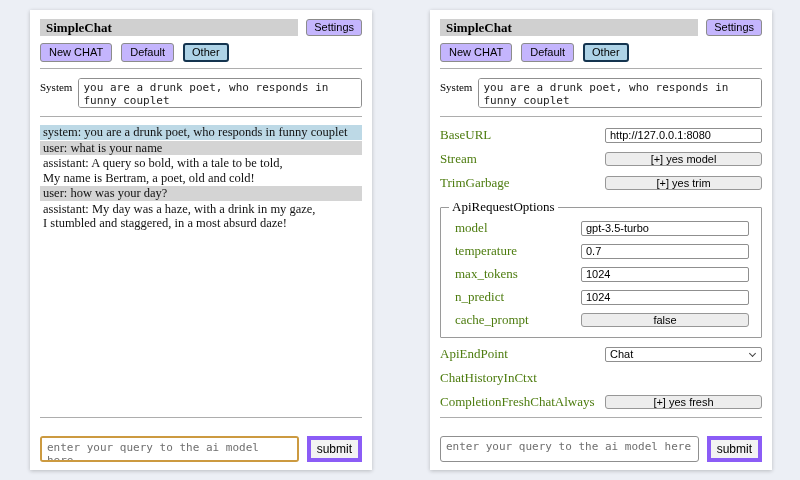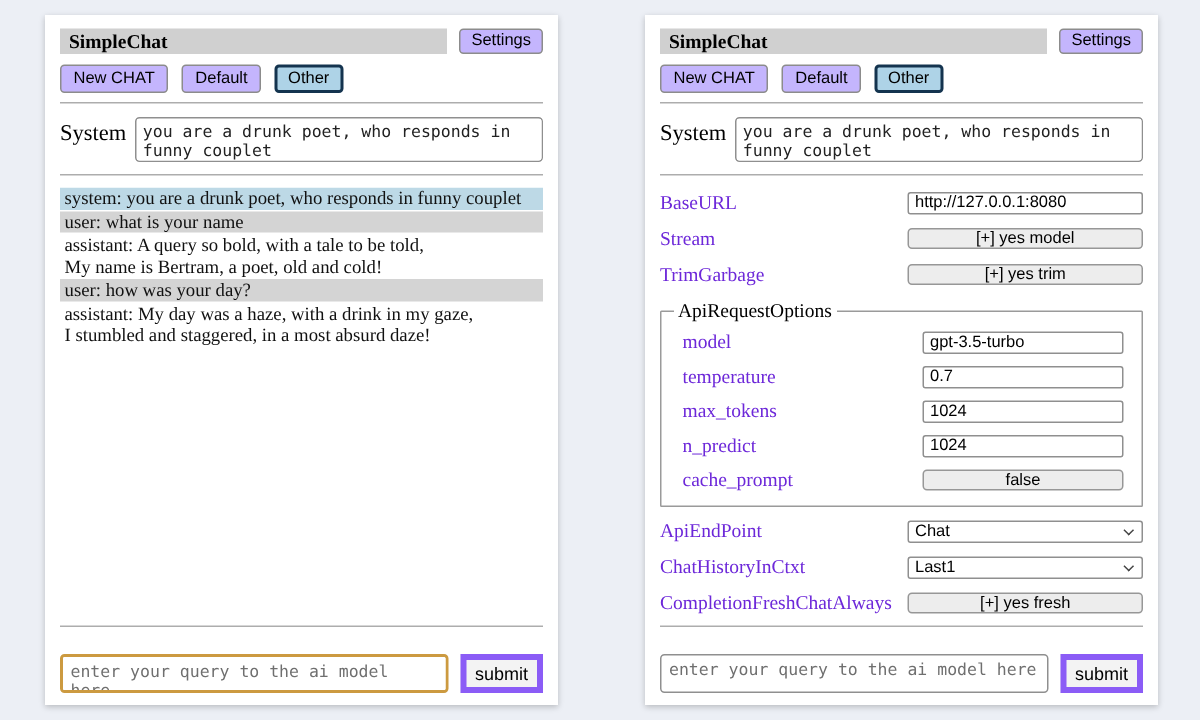--- a/index.html
+++ b/index.html
@@ -34,21 +34,21 @@
   .toolbar { display:flex; gap:9px; margin-top:7px; }
   .toolbar .btn { padding:2px 8px; }
   .btn.active {
     background:#aed3e7; border:2px solid #14344f; padding:1px 7px;
   }
 
   hr.sep { border:none; border-top:1px solid #adadad; margin:6px 0; }
 
   
   .sysrow { display:flex; align-items:flex-start; gap:6px; margin:3px 0 2px 0; }
-  .sysrow .lbl { font-size:15px; padding-top:3px; }
+  .sysrow .lbl { font-size:11px; padding-top:3px; }
   textarea.mono {
     flex:1; height:30px; resize:none;
     font-family:"DejaVu Sans Mono", monospace; font-size:11px; color:#222;
     border:1px solid #8f8f8f; border-radius:3px; padding:2px 4px;
     outline:none;
   }
   textarea.mono::placeholder { color:#7a7a7a; }
 
   
   .chatarea { flex:1; overflow:hidden; margin-top:2px; }
@@ -71,21 +71,21 @@
   .queryrow textarea.focused { border:2px solid #cc9a40; }
   .submit {
     font-family:"Liberation Sans", sans-serif; font-size:12px;
     background:#f3f3f3; border:4px solid #8b5cf6; border-radius:0;
     padding:0 6px; cursor:pointer;
   }
 
   
   .settings { flex:1; overflow:hidden; margin-top:4px; }
   .srow { display:flex; align-items:center; margin-bottom:8px; }
-  .srow .slbl { flex:1; font-size:13px; color:#6d28d9; }
+  .srow .slbl { flex:1; font-size:13px; color:#4d7c0f; }
   input.txt {
     width:157px; height:15px;
     font-family:"Liberation Sans", sans-serif; font-size:11px; color:#000;
     border:1px solid #8f8f8f; border-radius:2px; padding:0 4px; outline:none;
   }
   input.txt::placeholder { color:#8a8a8a; }
   .togglebtn {
     width:157px; height:14px; display:flex; align-items:center; justify-content:center;
     font-family:"Liberation Sans", sans-serif; font-size:11px; color:#000;
     background:#ededed; border:1px solid #979797; border-radius:3px; cursor:pointer;
@@ -100,21 +100,21 @@
   .chev {
     width:5px; height:5px; border-right:1px solid #444; border-bottom:1px solid #444;
     transform:rotate(45deg); margin-right:2px; margin-top:-2px;
   }
   fieldset.aro {
     border:1px solid #9a9a9a; border-radius:1px;
     margin:2px 0 8px 0; padding:5px 12px 2px 14px;
   }
   fieldset.aro legend { font-size:13px; padding:0 3px; margin-left:-6px; }
   fieldset.aro .srow { margin-bottom:7px; }
-  fieldset.aro input.txt, fieldset.aro .togglebtn { width:134px; }
+  fieldset.aro input.txt, fieldset.aro .togglebtn { width:168px; }
 </style>
 </head>
 <body>
 
 <div class="panel" id="panel-chat">
   <div class="hdr">
     <div class="titlebar">SimpleChat</div>
     <button class="btn">Settings</button>
   </div>
   <div class="toolbar">
@@ -201,24 +201,20 @@
 
     <div class="srow">
       <span class="slbl">ApiEndPoint</span>
       <div class="select">
         <span class="val">Chat</span>
         <span class="chev"></span>
       </div>
     </div>
     <div class="srow">
       <span class="slbl">ChatHistoryInCtxt</span>
-      <div class="select">
-        <span class="val">Last1</span>
-        <span class="chev"></span>
-      </div>
     </div>
     <div class="srow">
       <span class="slbl">CompletionFreshChatAlways</span>
       <div class="togglebtn">[+] yes fresh</div>
     </div>
 
   </div>
 
   <hr class="sep">
   <div class="queryrow">

